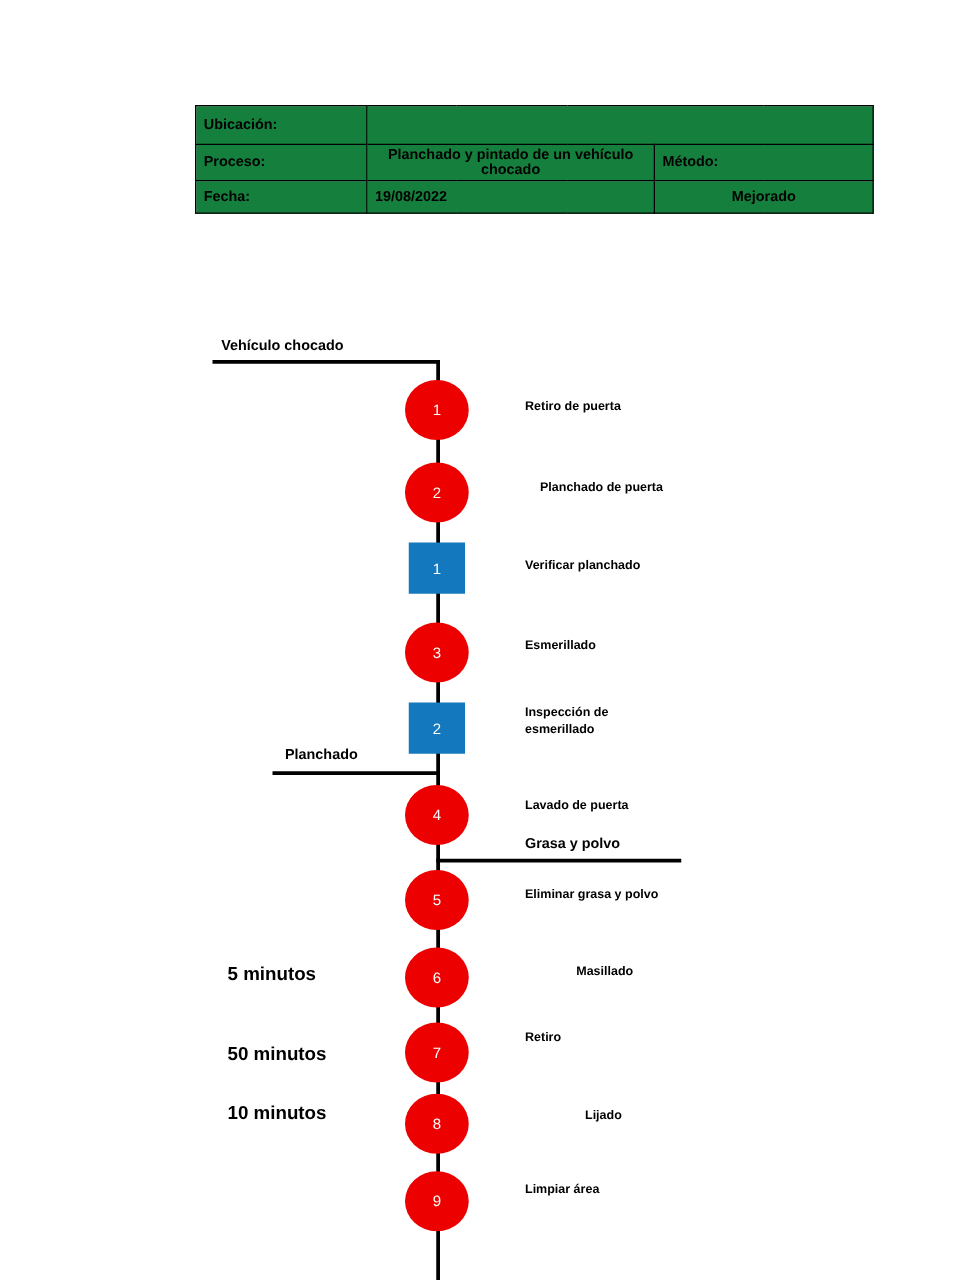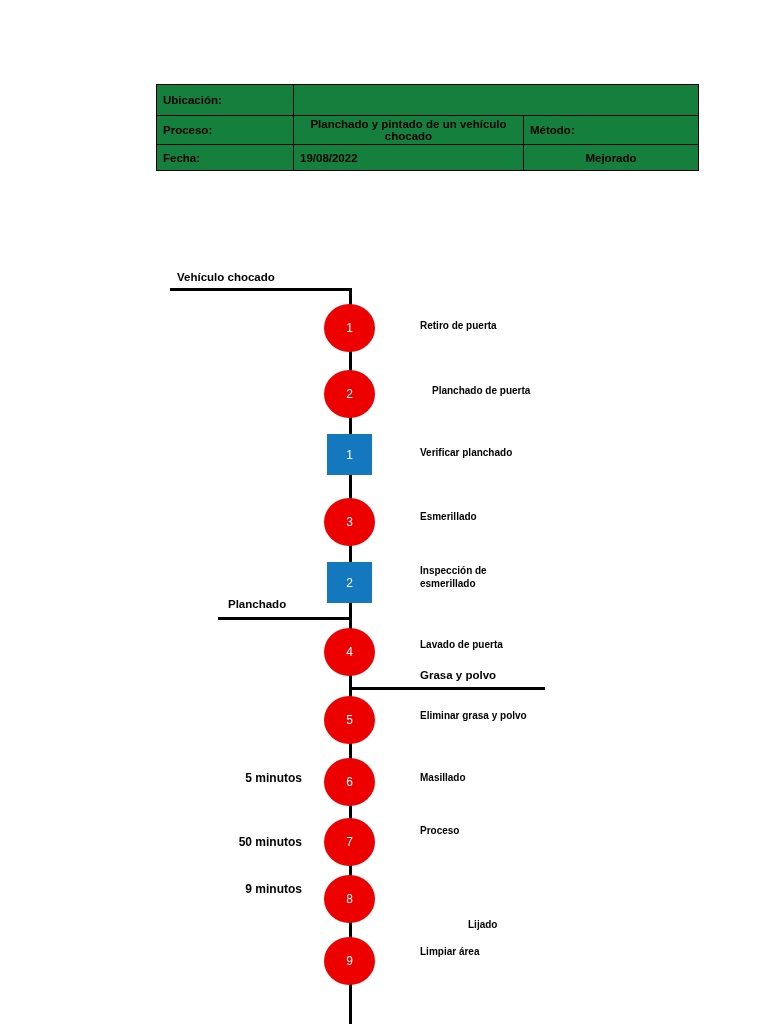--- a/index.html
+++ b/index.html
@@ -114,24 +114,23 @@
     position: absolute;
     left: 420px;
     font-size: 10px;
     font-weight: bold;
     line-height: 1.32;
     color: #000000;
     width: 190px;
   }
   .time-label {
     position: absolute;
-    font-size: 12px;
-    font-weight: bold;
-    color: #000000;
-    text-align: right;
+    font-size: 15px;
+    font-weight: bold;
+    color: #000000;
     width: 120px;
   }
   .io-label {
     position: absolute;
     font-size: 11.5px;
     font-weight: bold;
     color: #000000;
     white-space: nowrap;
   }
 </style>
@@ -209,33 +208,33 @@
   <div class="node-label" style="top:638px;">Lavado de puerta</div>
 
   <div class="node node-op" style="top:696px;">
     <span class="node-num">5</span>
   </div>
   <div class="node-label" style="top:709px; width:200px;">Eliminar grasa y polvo</div>
 
   <div class="node node-op" style="top:758px;">
     <span class="node-num">6</span>
   </div>
-  <div class="node-label" style="top:771px;">Masillado</div>
+  <div class="node-label" style="top:771px;margin-left:41px;">Masillado</div>
   <div class="time-label" style="left:182px; top:771px;">5 minutos</div>
 
   <div class="node node-op" style="top:818px;">
     <span class="node-num">7</span>
   </div>
-  <div class="node-label" style="top:824px;">Proceso</div>
+  <div class="node-label" style="top:824px;">Retiro</div>
   <div class="time-label" style="left:182px; top:835px;">50 minutos</div>
 
   <div class="node node-op" style="top:875px;">
     <span class="node-num">8</span>
   </div>
-  <div class="node-label" style="top:918px;padding-left:48px;">Lijado</div>
-  <div class="time-label" style="left:182px; top:882px;">9 minutos</div>
+  <div class="node-label" style="top:886px;padding-left:48px;">Lijado</div>
+  <div class="time-label" style="left:182px; top:882px;">10 minutos</div>
 
   <div class="node node-op" style="top:937px;">
     <span class="node-num">9</span>
   </div>
   <div class="node-label" style="top:945px;">Limpiar área</div>
 
 </div>
 
 </body></html>

